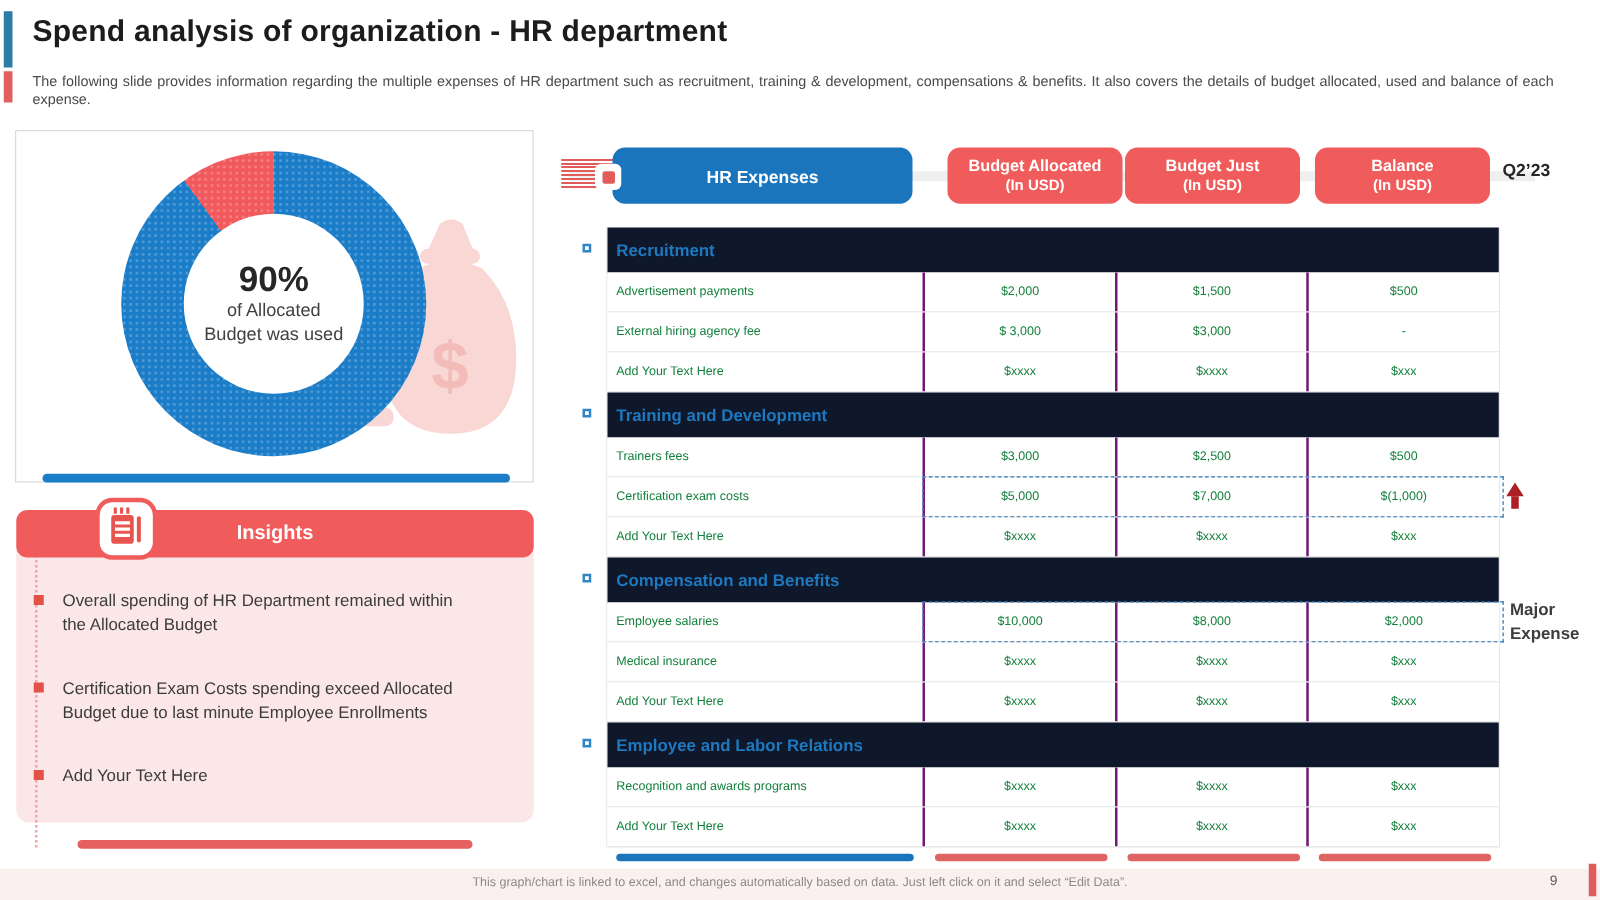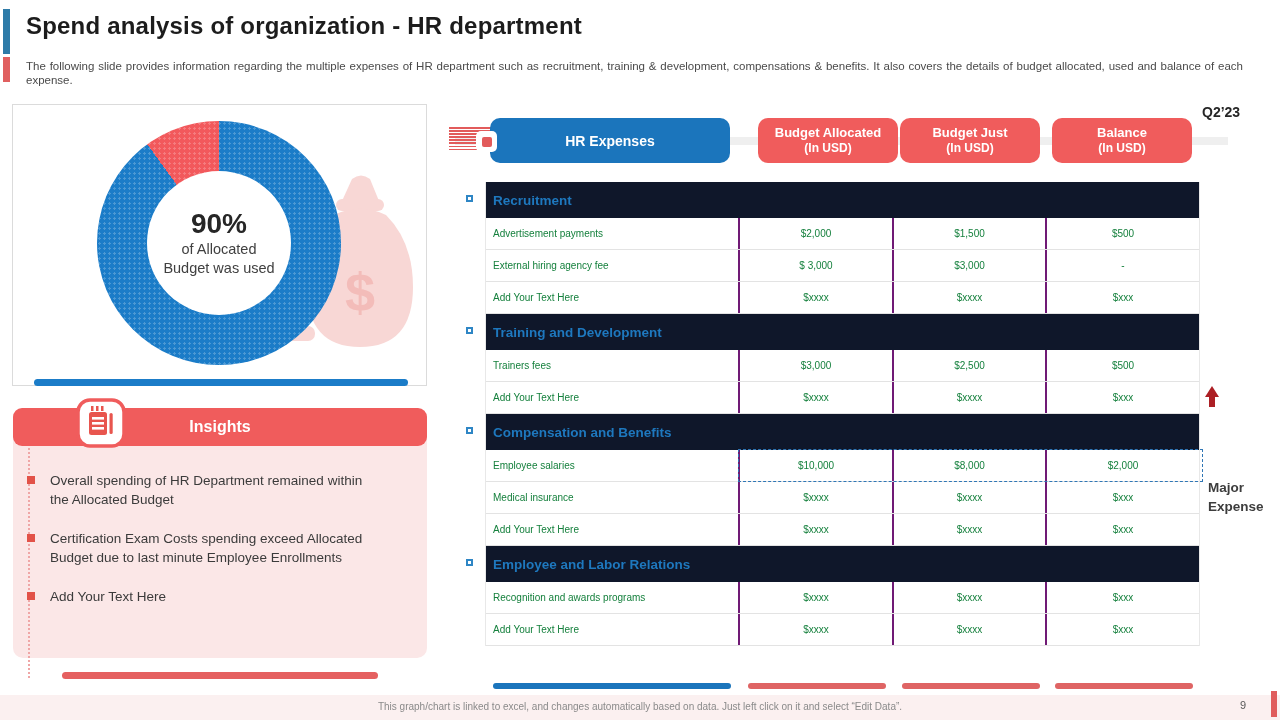--- a/index.html
+++ b/index.html
@@ -29,41 +29,41 @@
   .donut-value { font-size:28px; font-weight:700; color:#262626; }
   .donut-caption { font-size:14.5px; line-height:19px; color:#404040; text-align:center; }
   .card-underline { position:absolute; left:21px; top:274px; width:374px; height:7px; border-radius:3.5px; background:#1B7CC8; z-index:2; }
 
   
   .insights-header { left:13px; top:408px; width:414px; height:38px; background:#F05C5C; border-radius:9px;
            display:flex; align-items:center; justify-content:center; color:#fff; font-weight:700; font-size:16px; z-index:1; }
   .insights-icon { left:76px; top:396px; width:50px; height:53px; z-index:2; }
   .insights-body { left:13px; top:436px; width:414px; height:222px; background:#FBE7E7; border-radius:0 0 10px 10px; }
   .insights-dotted { left:28px; top:440px; height:238px; border-left:2px dotted #EFA6A6; }
-  .insights-list { left:27px; top:471px; width:392px; display:flex; flex-direction:column; gap:20px; }
+  .insights-list { left:27px; top:471px; width:392px; display:flex; flex-direction:column; gap:32px; }
   .insight-item { display:flex; gap:15px; }
   .insight-bullet { flex:0 0 8px; width:8px; height:8px; background:#E25248; margin-top:5px; }
   .insight-text { font-size:13.5px; line-height:19px; color:#3B3B3B; width:330px; }
   .insights-underbar { left:62px; top:672px; width:316px; height:7px; border-radius:3.5px; background:#E56060; }
 
   
   .header-track { left:455px; top:137px; width:773px; height:8px; background:#EFEFEF; }
   .stripes { left:449px; top:127px; width:44px; height:25px;
            background:repeating-linear-gradient(to bottom, #E25B5B 0 1.6px, transparent 1.6px 3.1px); }
   .stripes-square { left:476px; top:131px; width:21px; height:21px; background:#fff; border-radius:5px; z-index:3;
            display:flex; align-items:center; justify-content:center; }
   .stripes-square-inner { width:10px; height:10px; background:#E25B5B; border-radius:2px; }
   .hr-expenses-btn { left:490px; top:118px; width:240px; height:45px; background:#1B75BC; border-radius:10px;
            display:flex; align-items:center; justify-content:center; color:#fff; font-weight:700; font-size:14px; z-index:2; }
   .col-btn { position:absolute; top:118px; width:140px; height:45px; background:#F05C5C; border-radius:10px;
            display:flex; flex-direction:column; align-items:center; justify-content:center; color:#fff; z-index:2; }
   .col-0 { left:746px;margin-left:12px; } .col-1 { left:900px; } .col-2 { left:1052px; }
   .col-btn-title { font-weight:700; font-size:13px; line-height:16px; }
   .col-btn-unit  { font-weight:700; font-size:12px; line-height:15px; }
-  .period-label { left:1202px; top:104px; font-size:14px; font-weight:700; color:#262626; }
+  .period-label { left:1202px; top:128px; font-size:14px; font-weight:700; color:#262626; }
 
   
   .table-sections { left:485px; top:182px; width:715px; border-left:1px solid #E8E8E8; border-right:1px solid #E8E8E8; }
   .tsection { position:relative; height:36px; background:#0f172a; display:flex; align-items:center; padding-left:7px; }
   .tsection-name { color:#1E78BE; font-weight:700; font-size:13.5px; }
   .tsection-bullet { position:absolute; left:-20px; top:13px; width:7px; height:7px; border:2px solid #2E86C5; background:#fff; }
   .trow { position:relative; display:grid; grid-template-columns:252px 154px 153px 154px; height:32px;
            border-bottom:1px solid #E3E3E3; background:#fff; }
   .tcell { display:flex; align-items:center; font-size:10px; color:#15803d; }
   .tlabel { padding-left:7px; }
@@ -209,20 +209,27 @@
       <div class="tsection-bullet"></div>
       <div class="tsection-name">Training and Development</div>
     </div>
     <div class="trow">
       <div class="tcell tlabel">Trainers fees</div>
       <div class="tcell tval">$3,000</div>
       <div class="tcell tval">$2,500</div>
       <div class="tcell tval">$500</div>
     </div>
     <div class="trow">
+      <div class="tcell tlabel">Certification exam costs</div>
+      <div class="tcell tval">$5,000</div>
+      <div class="tcell tval">$7,000</div>
+      <div class="tcell tval">$(1,000)</div>
+      <div class="hl-box"></div>
+    </div>
+    <div class="trow">
       <div class="tcell tlabel">Add Your Text Here</div>
       <div class="tcell tval">$xxxx</div>
       <div class="tcell tval">$xxxx</div>
       <div class="tcell tval">$xxx</div>
     </div>
     <div class="tsection">
       <div class="tsection-bullet"></div>
       <div class="tsection-name">Compensation and Benefits</div>
     </div>
     <div class="trow">

